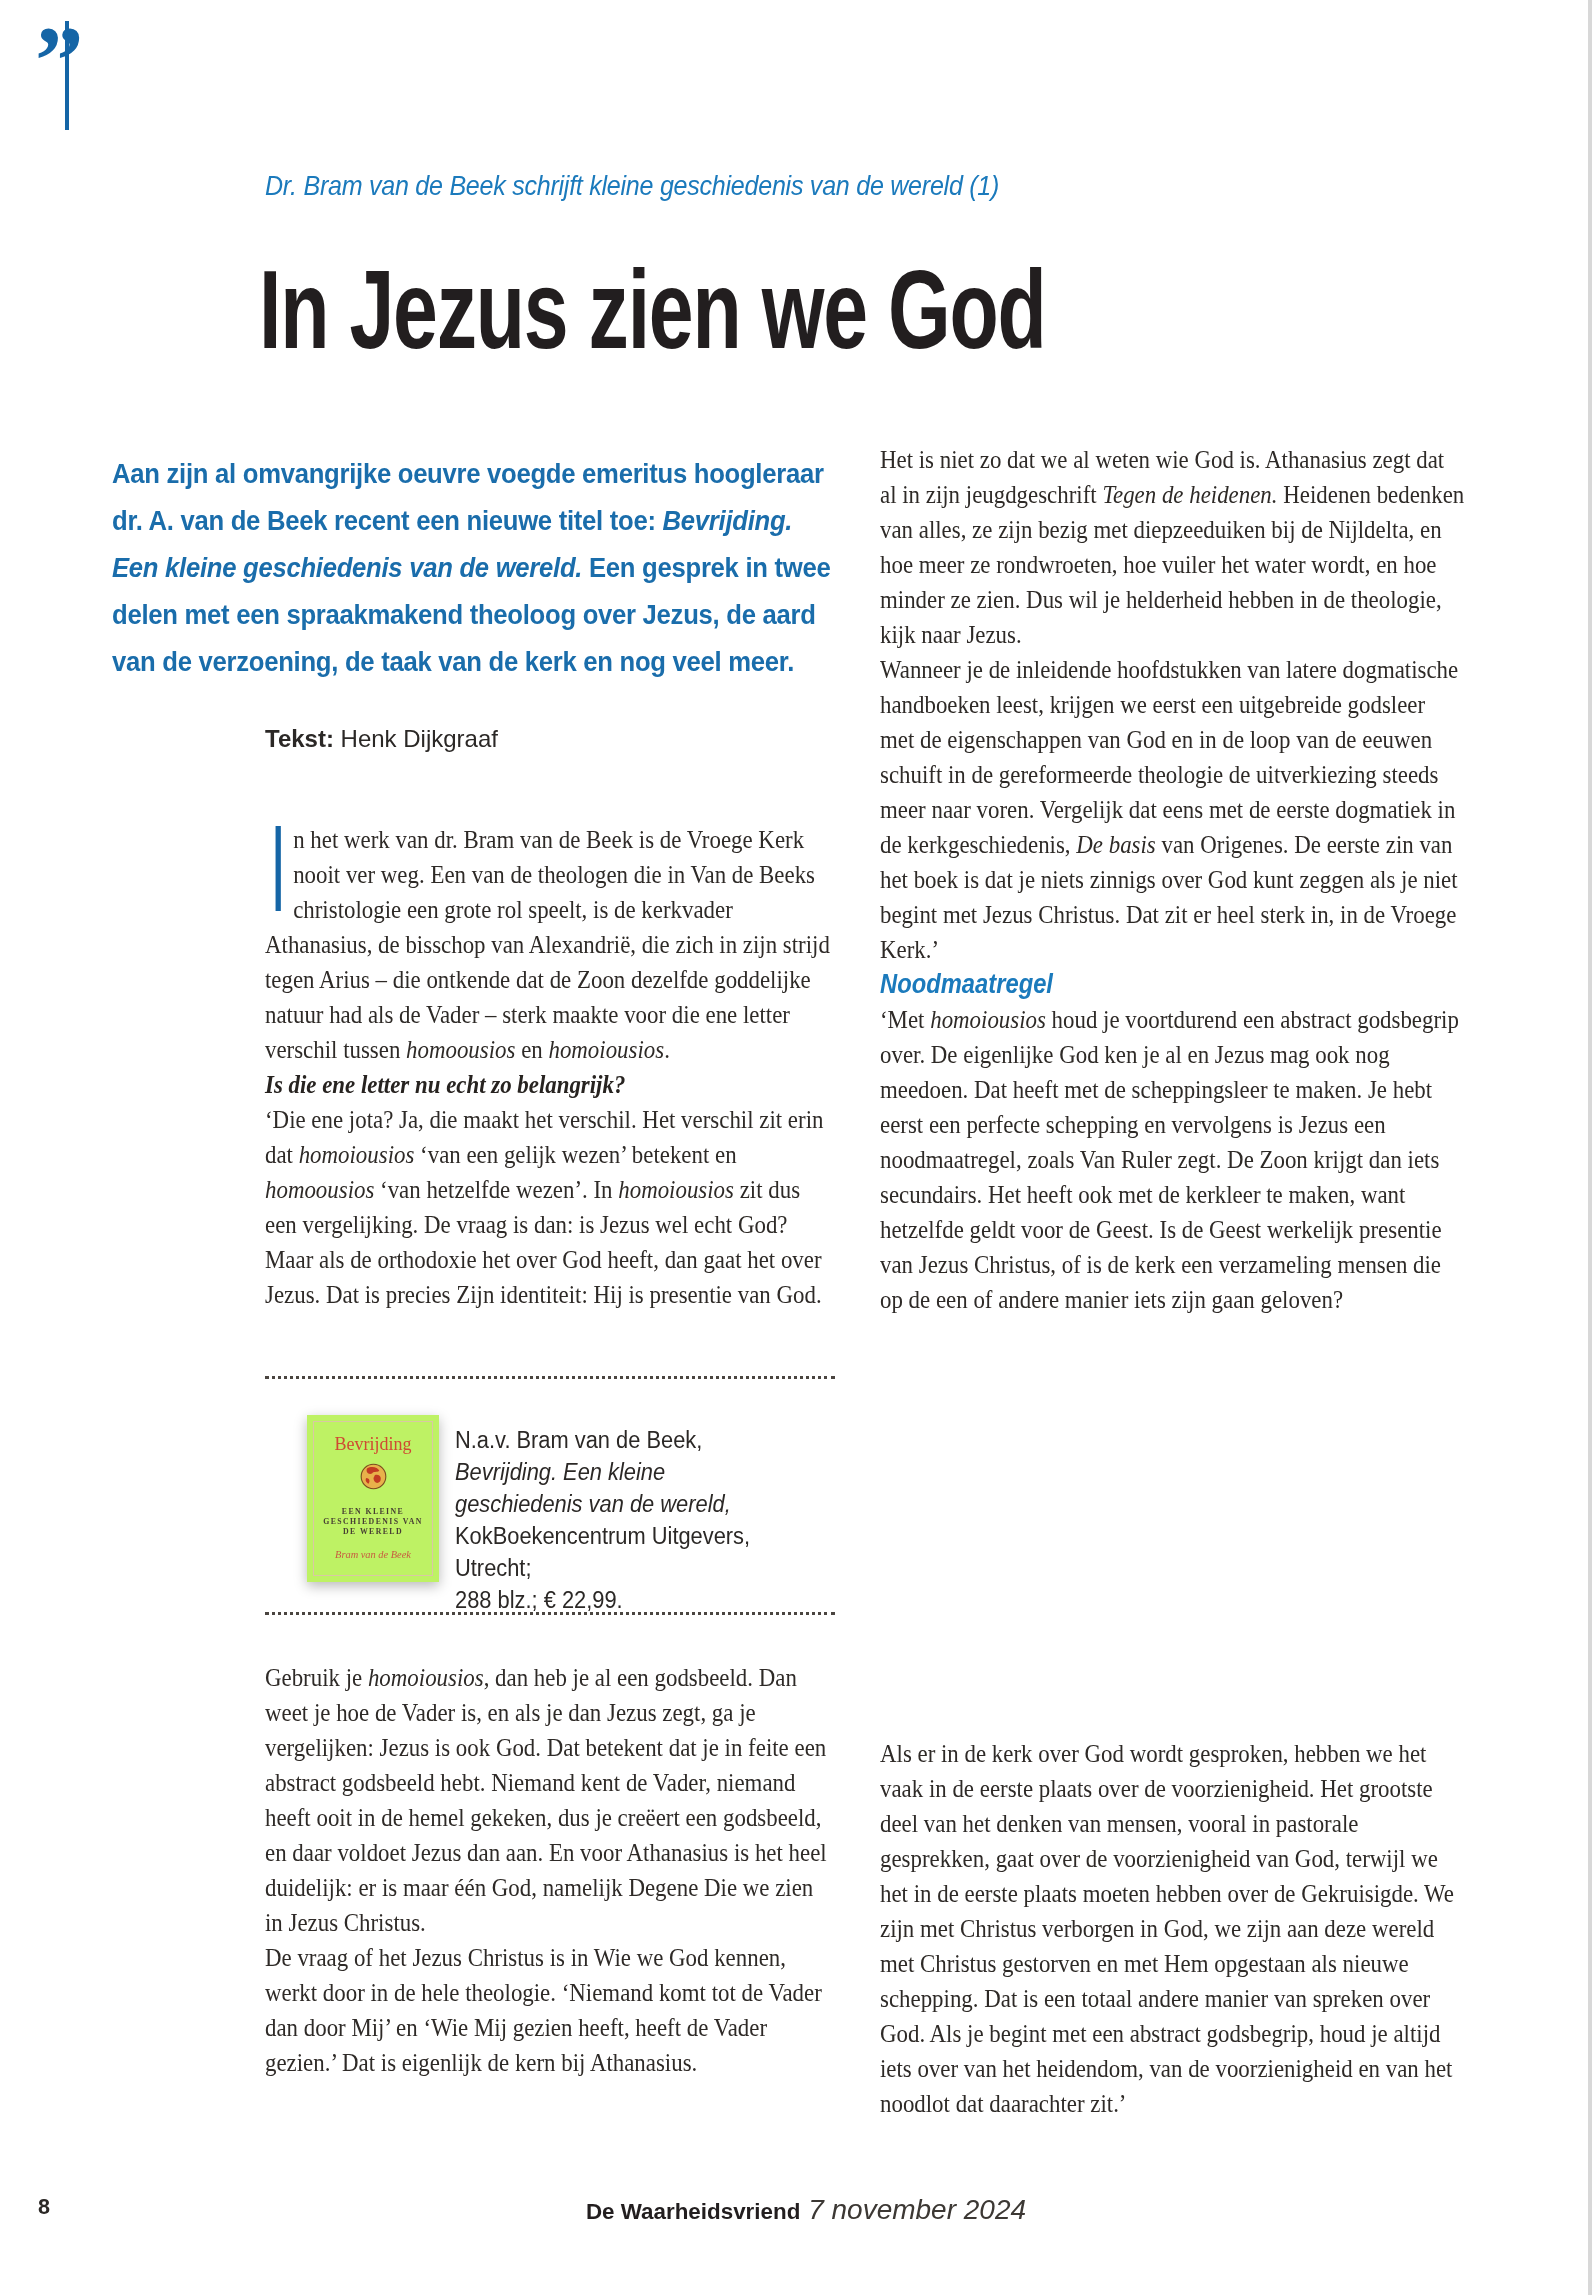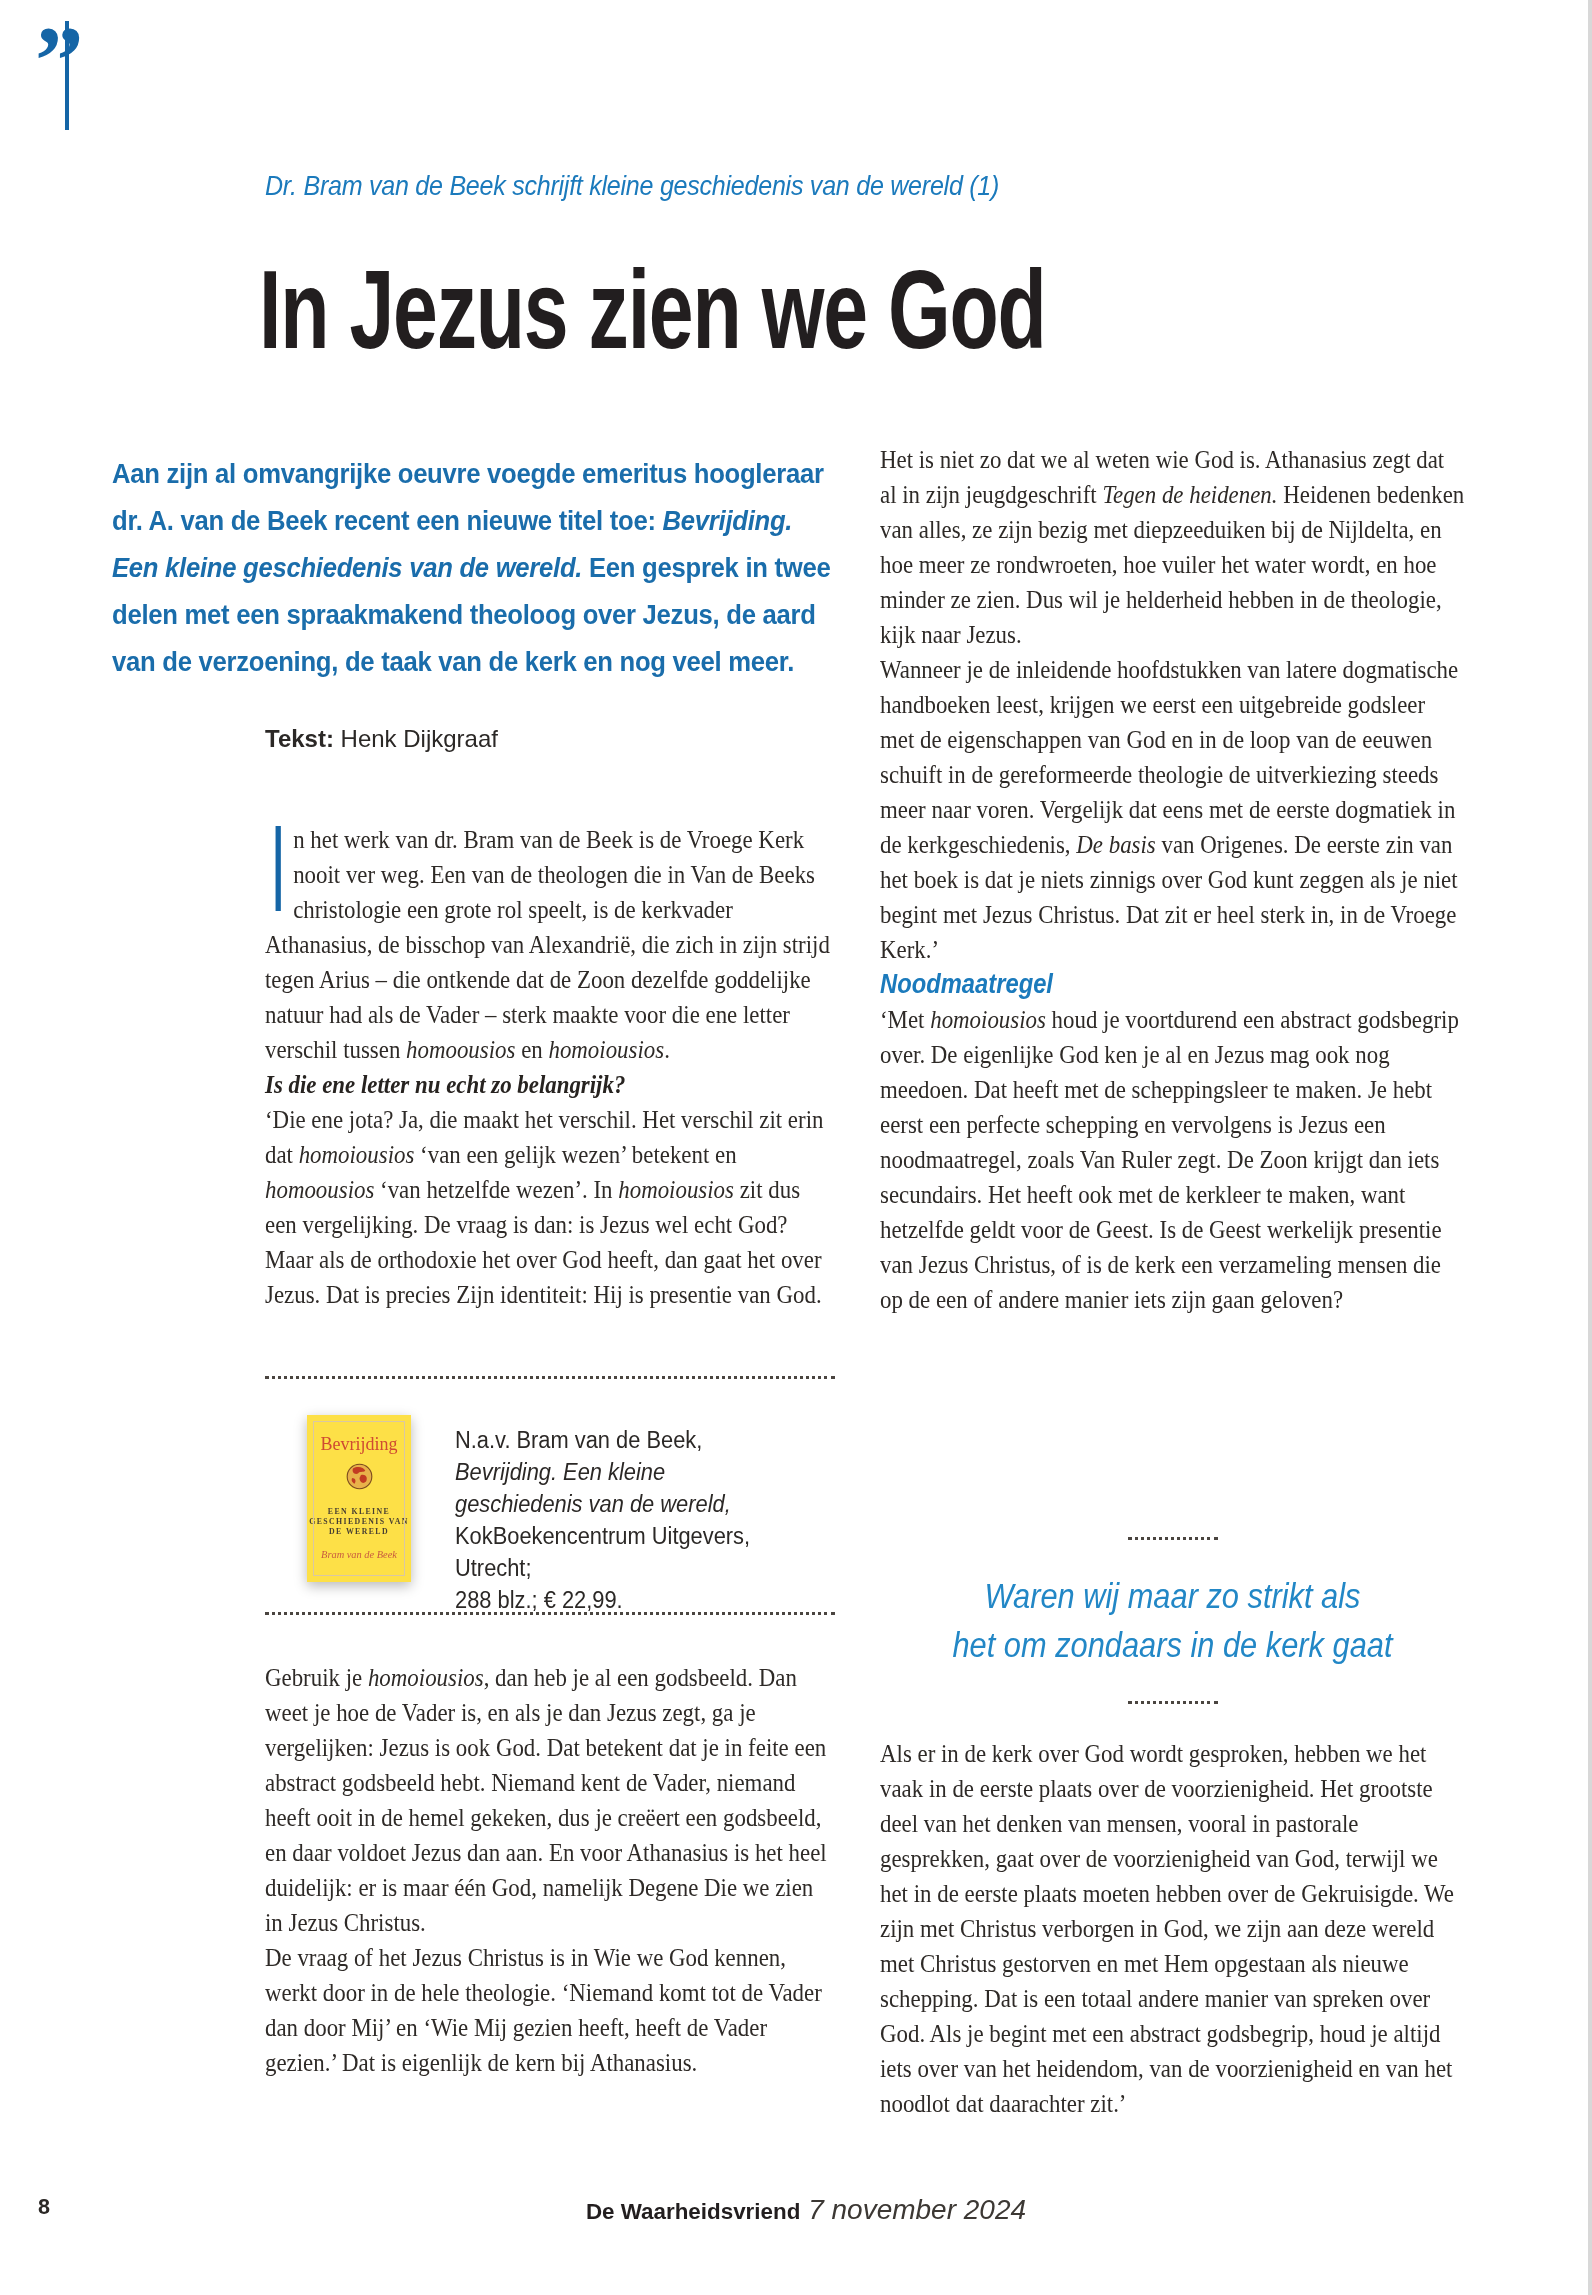--- a/index.html
+++ b/index.html
@@ -43,21 +43,21 @@
     line-height:35px; color:#1b7abc; font-family:"Liberation Sans", sans-serif; }
 
   #dropcap-bar { float:left; width:6px; height:85px; background:#1565a6;
     margin:4.3px 14px 1.7px 12px; }
 
   .dotted-rule { border-bottom:3.5px dotted #4a4540; height:0; }
   #rule-top    { left:265px; top:1376px; width:570px; }
   #rule-bottom { left:265px; top:1612px; width:570px; }
 
   
-  #book-cover { left:307px; top:1415px; width:104px; height:167px; background:#fde047;
+  #book-cover { left:307px; top:1415px; width:132px; height:167px; background:#bef264;
     box-shadow:0 4.3px 12px rgba(0,0,0,0.28); text-align:center;
     font-family:"Liberation Serif", serif; }
   #book-cover .inner { position:absolute; left:6px; top:6px; right:6px; bottom:6px;
     border:0.9px solid #d9c7a4; }
   #book-cover-title { margin-top:19px; font-size:18px; color:#cf4a32; }
   #globe-icon { margin-top:7px; }
   #book-cover-subtitle { margin-top:12px; font-size:7.8px; font-weight:bold; letter-spacing:1.4px;
     color:#473e33; line-height:10px; white-space:pre-line;font-family:Liberation Serif, serif; }
   #book-cover-author { margin-top:12px; font-size:10.4px; font-style:italic; color:#c85b40; }
 
@@ -136,26 +136,20 @@
     <p>De vraag of het Jezus Christus is in Wie we God kennen, werkt door in de hele theologie. ‘Niemand komt tot de Vader dan door Mij’ en ‘Wie Mij gezien heeft, heeft de Vader gezien.’ Dat is eigenlijk de kern bij Athanasius.</p>
   </div>
 
   <div class="abs col" id="col-right-a">
     <p>Het is niet zo dat we al weten wie God is. Athanasius zegt dat al in zijn jeugdgeschrift <i>Tegen de heidenen.</i> Heidenen bedenken van alles, ze zijn bezig met diepzeeduiken bij de Nijldelta, en hoe meer ze rondwroeten, hoe vuiler het water wordt, en hoe minder ze zien. Dus wil je helderheid hebben in de theologie, kijk naar Jezus.
 Wanneer je de inleidende hoofdstukken van latere dogmatische handboeken leest, krijgen we eerst een uitgebreide godsleer met de eigenschappen van God en in de loop van de eeuwen schuift in de gereformeerde theologie de uitverkiezing steeds meer naar voren. Vergelijk dat eens met de eerste dogmatiek in de kerkgeschiedenis, <i>De basis</i> van Origenes. De eerste zin van het boek is dat je niets zinnigs over God kunt zeggen als je niet begint met Jezus Christus. Dat zit er heel sterk in, in de Vroege Kerk.’</p>
     <p class="subhead-blue">Noodmaatregel</p>
     <p>‘Met <i>homoiousios</i> houd je voortdurend een abstract godsbegrip over. De eigenlijke God ken je al en Jezus mag ook nog meedoen. Dat heeft met de scheppingsleer te maken. Je hebt eerst een perfecte schepping en vervolgens is Jezus een noodmaatregel, zoals Van Ruler zegt. De Zoon krijgt dan iets secundairs. Het heeft ook met de kerkleer te maken, want hetzelfde geldt voor de Geest. Is de Geest werkelijk presentie van Jezus Christus, of is de kerk een verzameling mensen die op de een of andere manier iets zijn gaan geloven?</p>
   </div>
 
-  <div class="abs" id="pull-quote-block">
-    <span class="pq-dots"></span>
-    <div id="pull-quote">Waren wij maar zo strikt als
-het om zondaars in de kerk gaat</div>
-    <span class="pq-dots"></span>
-  </div>
 
   <div class="abs col" id="col-right-b">
     <p>Als er in de kerk over God wordt gesproken, hebben we het vaak in de eerste plaats over de voorzienigheid. Het grootste deel van het denken van mensen, vooral in pastorale gesprekken, gaat over de voorzienigheid van God, terwijl we het in de eerste plaats moeten hebben over de Gekruisigde. We zijn met Christus verborgen in God, we zijn aan deze wereld met Christus gestorven en met Hem opgestaan als nieuwe schepping. Dat is een totaal andere manier van spreken over God. Als je begint met een abstract godsbegrip, houd je altijd iets over van het heidendom, van de voorzienigheid en van het noodlot dat daarachter zit.’</p>
   </div>
 
   <div class="abs" id="footer-page-number">8</div>
   <div class="abs" id="footer-center">
     <span id="footer-journal-name">De Waarheidsvriend</span><span id="footer-issue-date"> 7 november 2024</span>
   </div>
 

